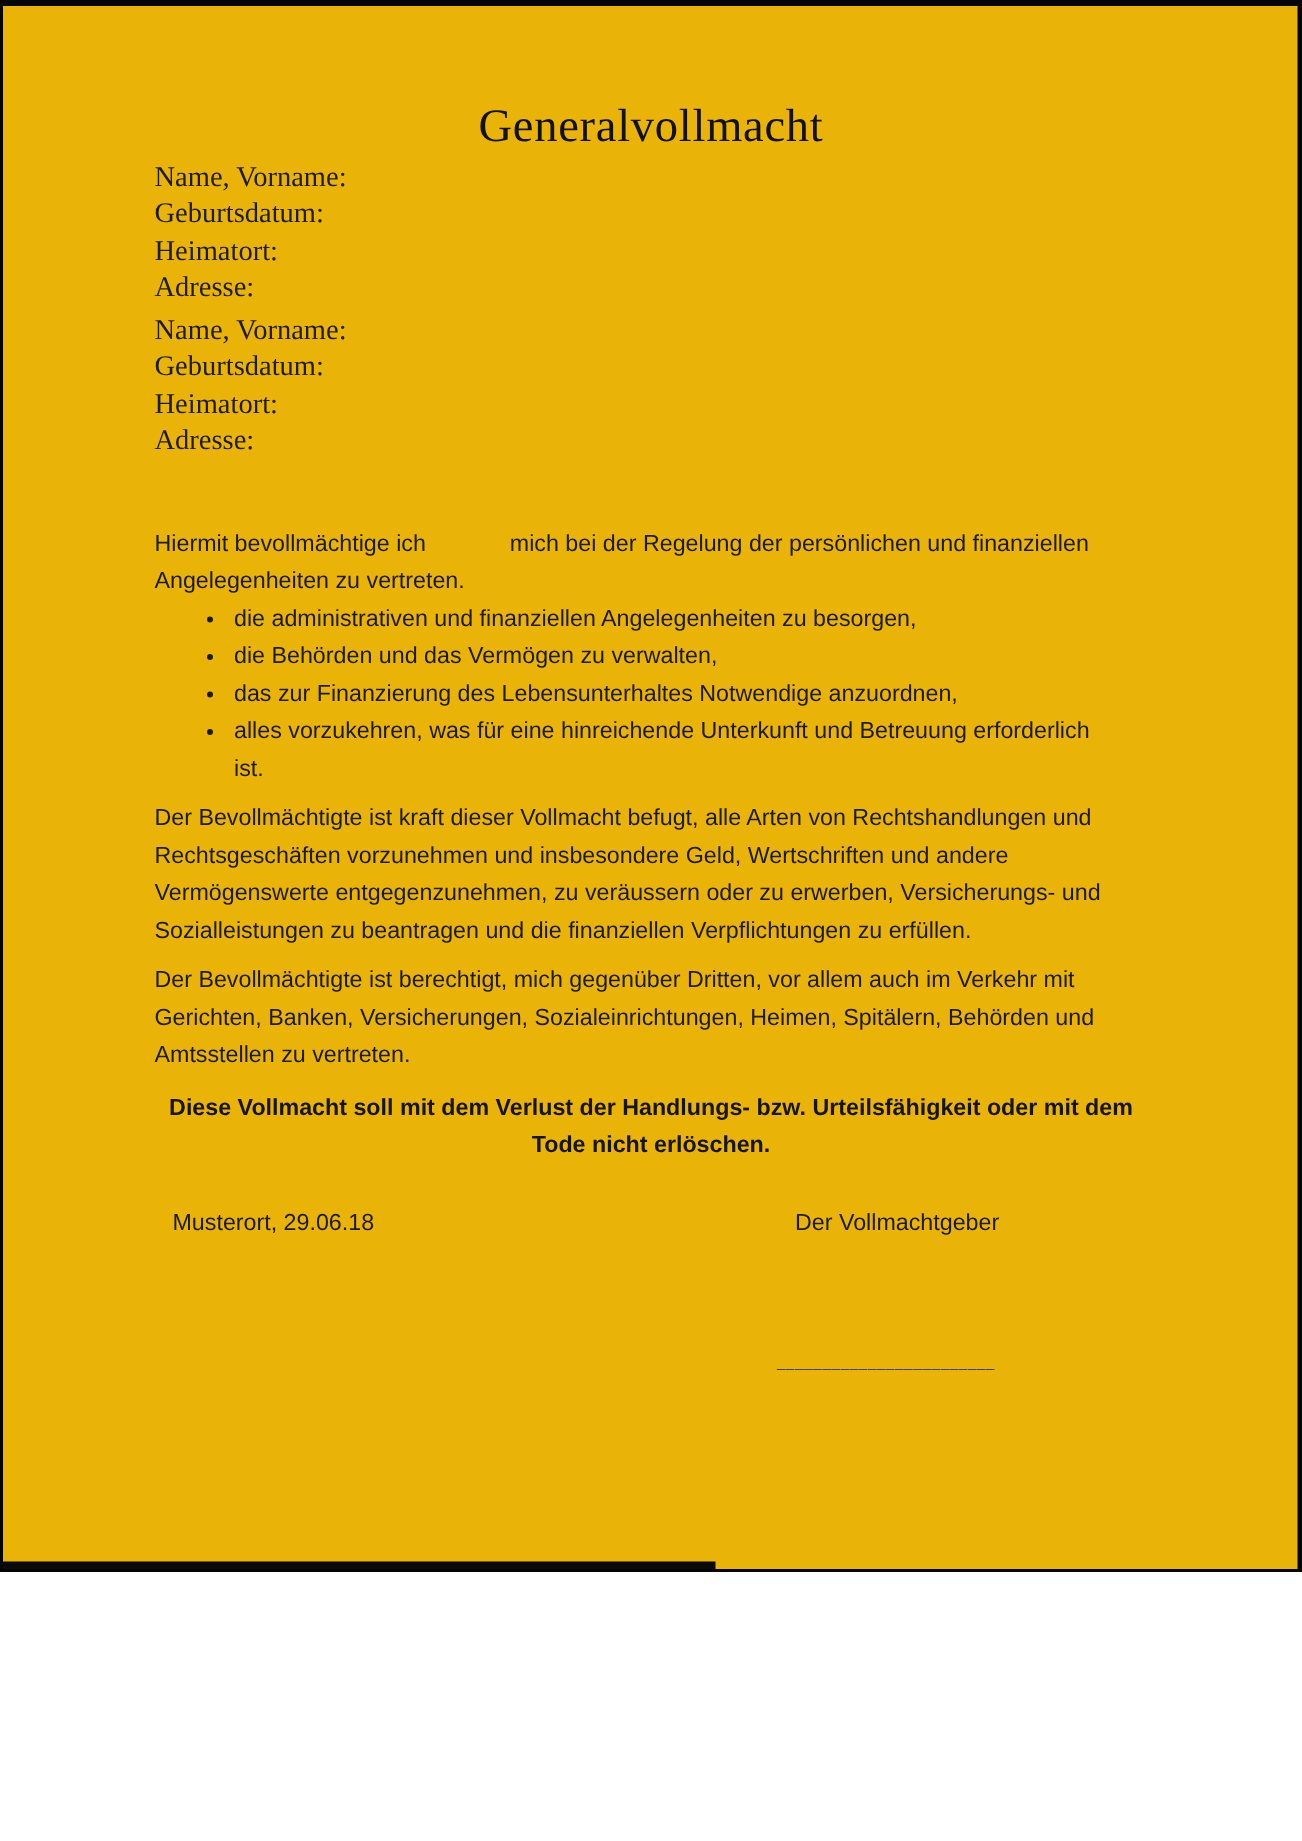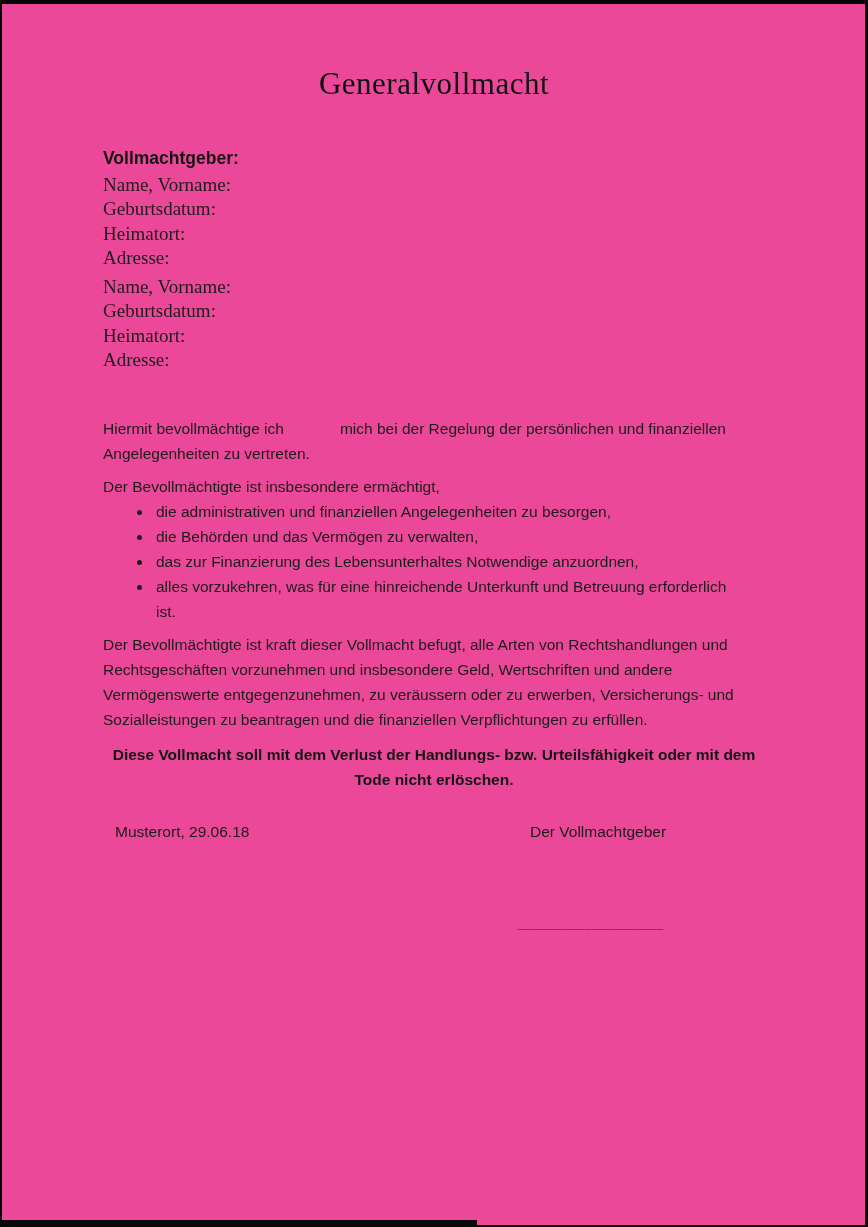--- a/index.html
+++ b/index.html
@@ -3,23 +3,23 @@
 <meta charset="utf-8">
 <style>
   html, body {
     margin: 0;
     padding: 0;
     background: #ffffff;
   }
   .page {
     position: relative;
     width: 868px;
-    height: 1227px;
+    height: 1048px;
     box-sizing: border-box;
-    background: #ec4899;
+    background: #eab308;
     border-top: 4px solid #050505;
     border-left: 2px solid #050505;
     border-right: 3px solid #050505;
     border-bottom: 2px solid #050505;
     padding: 0 100px 0 101px;
     overflow: hidden;
     font-family: "Liberation Sans", sans-serif;
     color: #1b1b1b;
   }
   .bottom-border-artifact {
@@ -94,56 +94,57 @@
   }
 </style>
 </head>
 <body>
 
 <div class="page">
 
   <h1 class="doc-title">Generalvollmacht</h1>
 
   <div>
-    <div class="section-heading">Vollmachtgeber:</div>
     <div class="field-list">
       <div>Name, Vorname:</div>
       <div>Geburtsdatum:</div>
       <div>Heimatort:</div>
       <div>Adresse:</div>
     </div>
   </div>
 
   <div>
     <div class="field-list">
       <div>Name, Vorname:</div>
       <div>Geburtsdatum:</div>
       <div>Heimatort:</div>
       <div>Adresse:</div>
     </div>
   </div>
 
   <p class="body-text intro">Hiermit bevollmächtige ich&nbsp;&nbsp;&nbsp;&nbsp;&nbsp;&nbsp;&nbsp;&nbsp;&nbsp;&nbsp;&nbsp;&nbsp; mich bei der Regelung der persönlichen und finanziellen
 Angelegenheiten zu vertreten.</p>
 
-  <p class="body-text list-intro">Der Bevollmächtigte ist insbesondere ermächtigt,</p>
 
   <ul class="bullet-list">
     <li>die administrativen und finanziellen Angelegenheiten zu besorgen,</li>
     <li>die Behörden und das Vermögen zu verwalten,</li>
     <li>das zur Finanzierung des Lebensunterhaltes Notwendige anzuordnen,</li>
     <li>alles vorzukehren, was für eine hinreichende Unterkunft und Betreuung erforderlich
 ist.</li>
   </ul>
 
   <p class="body-text para">Der Bevollmächtigte ist kraft dieser Vollmacht befugt, alle Arten von Rechtshandlungen und
 Rechtsgeschäften vorzunehmen und insbesondere Geld, Wertschriften und andere
 Vermögenswerte entgegenzunehmen, zu veräussern oder zu erwerben, Versicherungs- und
 Sozialleistungen zu beantragen und die finanziellen Verpflichtungen zu erfüllen.</p>
 
+  <p class="body-text para">Der Bevollmächtigte ist berechtigt, mich gegenüber Dritten, vor allem auch im Verkehr mit
+Gerichten, Banken, Versicherungen, Sozialeinrichtungen, Heimen, Spitälern, Behörden und
+Amtsstellen zu vertreten.</p>
 
 
   <p class="body-text para para-validity">Diese Vollmacht soll mit dem Verlust der Handlungs- bzw. Urteilsfähigkeit oder mit dem
 Tode nicht erlöschen.</p>
 
   <div class="footer-row">
     <span class="footer-left">Musterort, 29.06.18</span>
     <span>Der Vollmachtgeber</span>
   </div>
 

